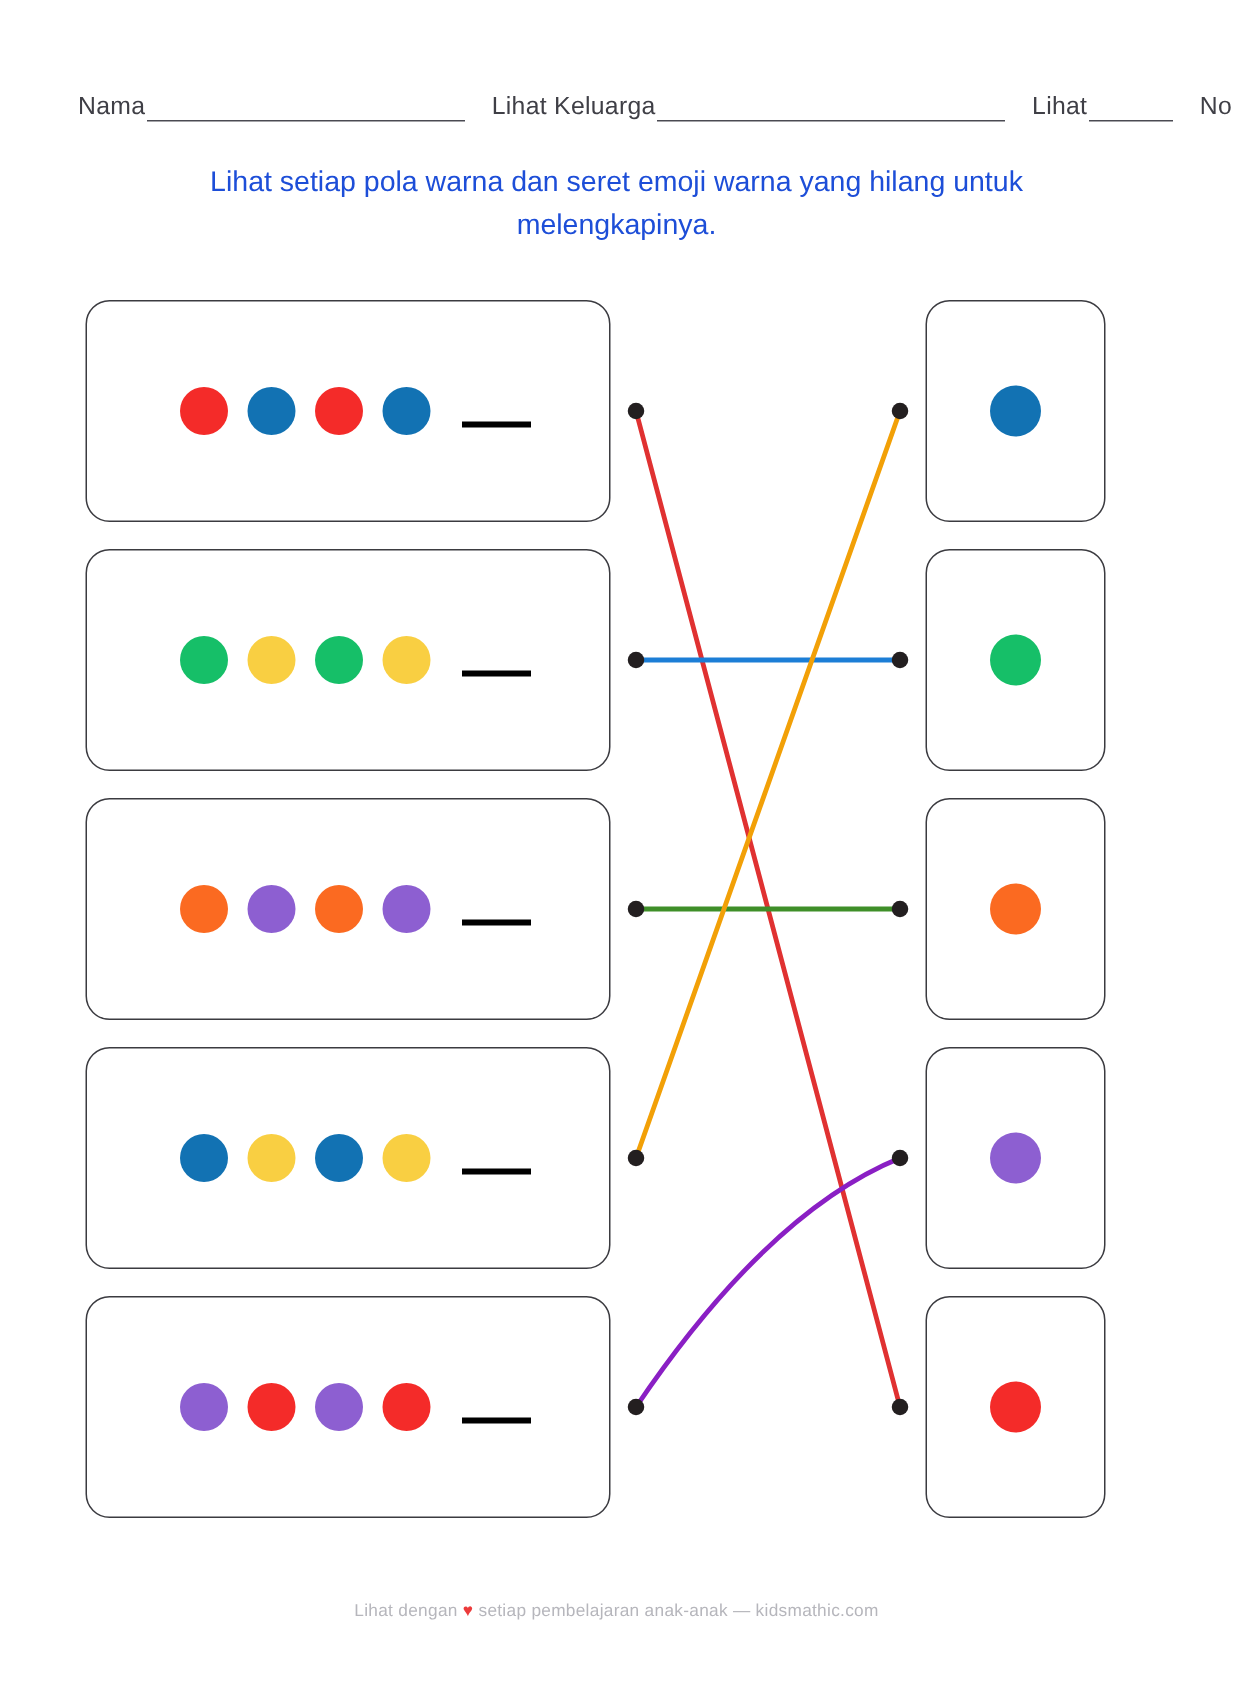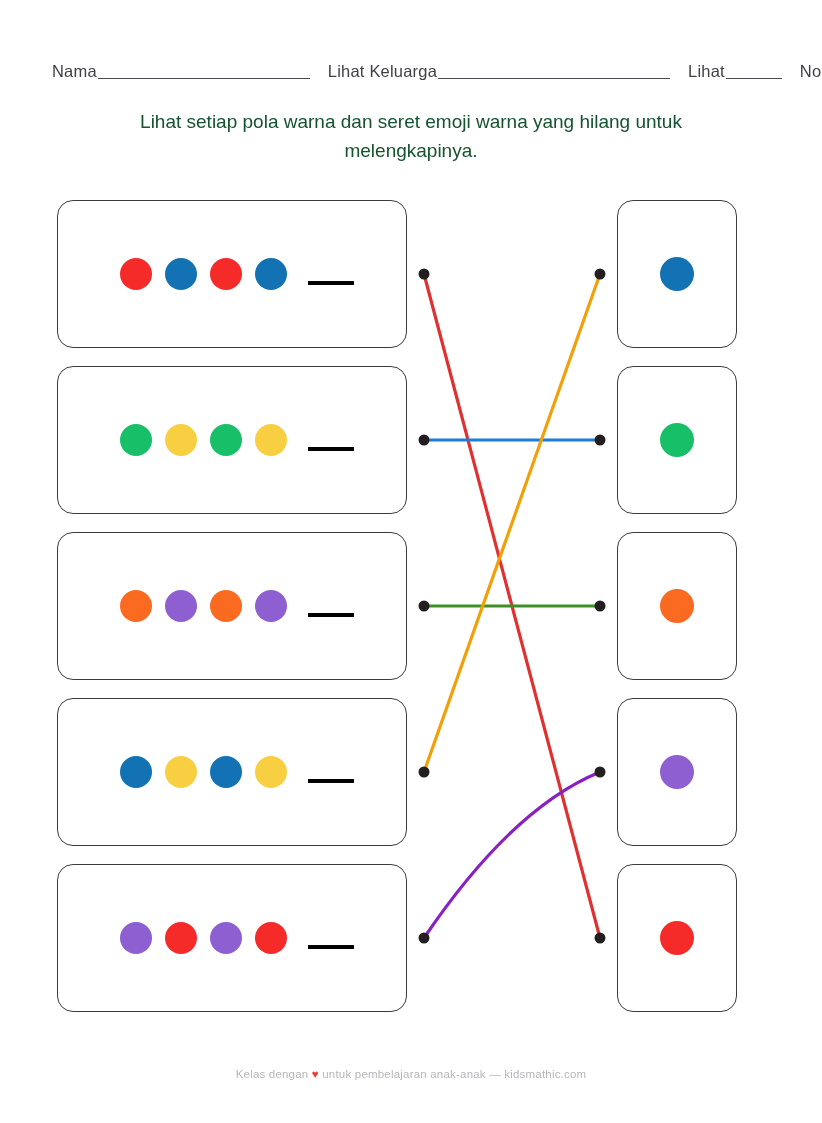--- a/index.html
+++ b/index.html
@@ -16,21 +16,21 @@
     overflow: hidden;
   }
 
   
   .name-row {
     position: absolute;
     left: 52px;
     top: 62px;
     width: 770px;
     display: flex;
-    align-items: center;
+    align-items: flex-end;
     font-size: 16.5px;
     color: #3f3f46;
     letter-spacing: .2px;
   }
   .name-row .lbl { white-space: nowrap; }
   .rule {
     flex: 0 0 auto;
     border-bottom: 1.3px solid #4a4a52;
     height: 13px;
     margin: 0 0 0 1px;
@@ -42,21 +42,21 @@
 
   
   .instruction {
     position: absolute;
     left: 96px;
     top: 108px;
     width: 630px;
     text-align: center;
     font-size: 19px;
     line-height: 1.5;
-    color: #14532d;
+    color: #1d4ed8;
   }
 
   
   .board {
     position: absolute;
     left: 0;
     top: 0;
     width: 822px;
     height: 1123px;
   }
@@ -227,16 +227,16 @@
         <div class="dot dot-lg" style="background: rgb(244, 43, 41);"></div>
         <div class="blank-line" style="background: rgb(0, 0, 0);"></div>
       </div>
     </div>
     <div class="answer-card" style="top: 864px;">
       <div class="dot dot-ans" style="background: rgb(244, 43, 41);"></div>
     </div>
   </div>
 
 <div class="footer">
-  <span>Kelas dengan</span>
+  <span>Lihat dengan</span>
   <span class="heart">♥</span>
-  <span>untuk pembelajaran anak-anak — kidsmathic.com</span>
+  <span>setiap pembelajaran anak-anak — kidsmathic.com</span>
 </div>
 
 </body></html>

